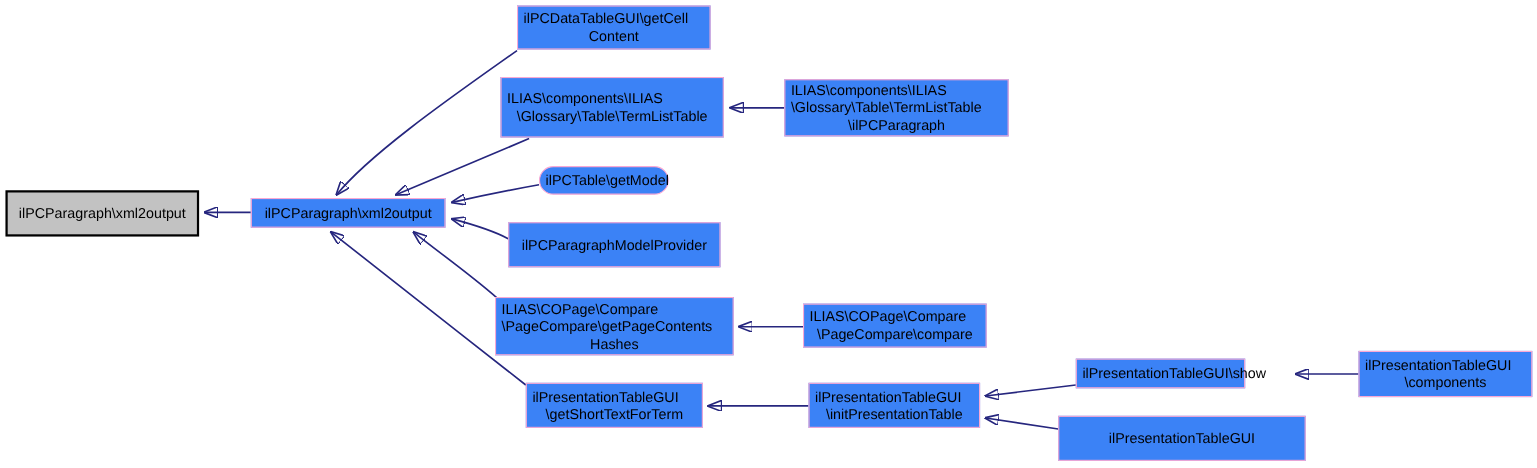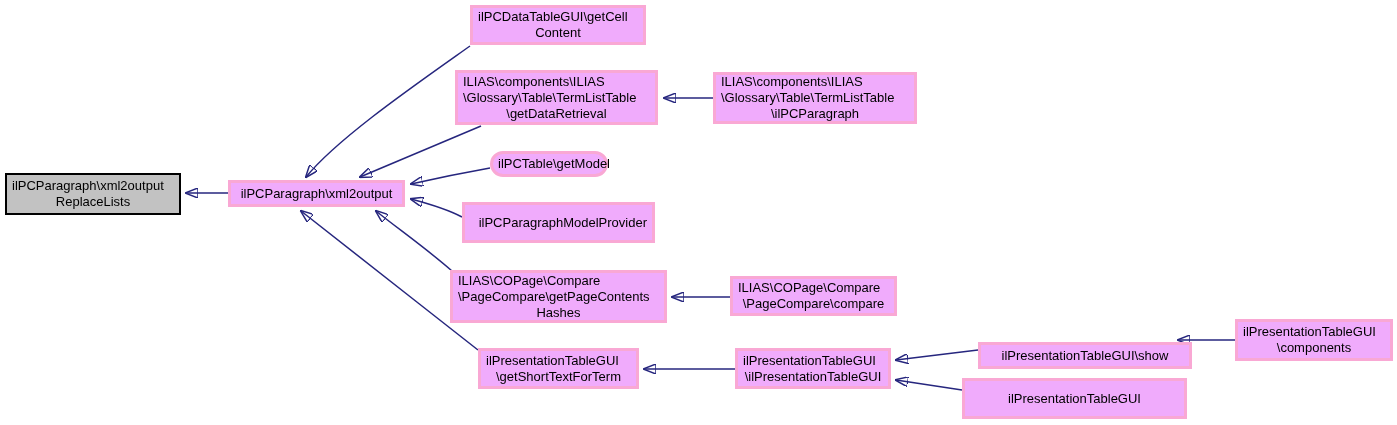--- a/index.html
+++ b/index.html
@@ -23,22 +23,22 @@
     height: 425px;
   }
   .edges path {
     fill: none;
     stroke: #26267e;
     stroke-width: 1.5;
   }
   .node {
     position: absolute;
     box-sizing: border-box;
-    background: #f0abfc;
-    border: 3px solid #f9a8d4;
+    background: #3b82f6;
+    border: 1px solid #f9a8d4;
     color: #000000;
     font-size: 13px;
     line-height: 16px;
     display: flex;
     flex-direction: column;
     justify-content: center;
     padding: 0 5px;
     white-space: nowrap;
     cursor: pointer;
   }
@@ -71,49 +71,47 @@
     <path d="M 730 297 L 672 297" marker-end="url(#arrow)"></path>
     <path d="M 478 350 C 418 303 342 243 301 211" marker-end="url(#arrow)"></path>
     <path d="M 735 369 L 644 369" marker-end="url(#arrow)"></path>
     <path d="M 978 350 L 896 360" marker-end="url(#arrow)"></path>
     <path d="M 962 390 L 896 380" marker-end="url(#arrow)"></path>
     <path d="M 1235 340 L 1178 340" marker-end="url(#arrow)"></path>
   </svg>
 
   <div class="node hl" style="left:5px; top:173px; width:176px; height:42px;">
     <div class="ln">ilPCParagraph\xml2output</div>
-    <div class="ln">ReplaceLists</div>
   </div>
 
   <div class="node" style="left:228px; top:180px; width:177px; height:27px;">
     <div class="ln">ilPCParagraph\xml2output</div>
   </div>
 
   <div class="node" style="left:470px; top:5px; width:176px; height:40px;">
     <div class="ln">ilPCDataTableGUI\getCell</div>
     <div class="ln">Content</div>
   </div>
 
   <div class="node" style="left:455px; top:70px; width:203px; height:55px;">
     <div class="ln">ILIAS\components\ILIAS</div>
     <div class="ln">\Glossary\Table\TermListTable</div>
-    <div class="ln">\getDataRetrieval</div>
   </div>
 
   <div class="node" style="left:713px; top:72px; width:204px; height:52px;">
     <div class="ln">ILIAS\components\ILIAS</div>
     <div class="ln">\Glossary\Table\TermListTable</div>
     <div class="ln">\ilPCParagraph</div>
   </div>
 
   <div class="node" style="left:490px; top:151px; width:118px; height:26px;border-radius:13px;">
     <div class="ln">ilPCTable\getModel</div>
   </div>
 
-  <div class="node" style="left:462px; top:202px; width:193px; height:41px;align-items:flex-end;">
+  <div class="node" style="left:462px; top:202px; width:193px; height:41px;">
     <div class="ln">ilPCParagraphModelProvider</div>
   </div>
 
   <div class="node" style="left:450px; top:270px; width:217px; height:53px;">
     <div class="ln">ILIAS\COPage\Compare</div>
     <div class="ln">\PageCompare\getPageContents</div>
     <div class="ln">Hashes</div>
   </div>
 
   <div class="node" style="left:730px; top:276px; width:167px; height:40px;">
@@ -121,24 +119,24 @@
     <div class="ln">\PageCompare\compare</div>
   </div>
 
   <div class="node" style="left:478px; top:348px; width:161px; height:41px;">
     <div class="ln">ilPresentationTableGUI</div>
     <div class="ln">\getShortTextForTerm</div>
   </div>
 
   <div class="node" style="left:735px; top:348px; width:156px; height:41px;">
     <div class="ln">ilPresentationTableGUI</div>
-    <div class="ln">\ilPresentationTableGUI</div>
+    <div class="ln">\initPresentationTable</div>
   </div>
 
-  <div class="node" style="left:978px; top:342px; width:214px; height:27px;">
+  <div class="node" style="left:978px; top:326px; width:154px; height:27px;">
     <div class="ln">ilPresentationTableGUI\show</div>
   </div>
 
   <div class="node" style="left:1235px; top:319px; width:158px; height:42px;">
     <div class="ln">ilPresentationTableGUI</div>
     <div class="ln">\components</div>
   </div>
 
   <div class="node" style="left:962px; top:378px; width:225px; height:41px;">
     <div class="ln">ilPresentationTableGUI</div>

